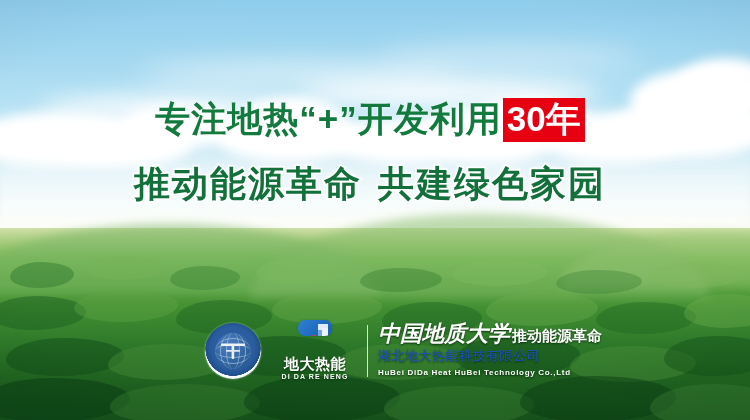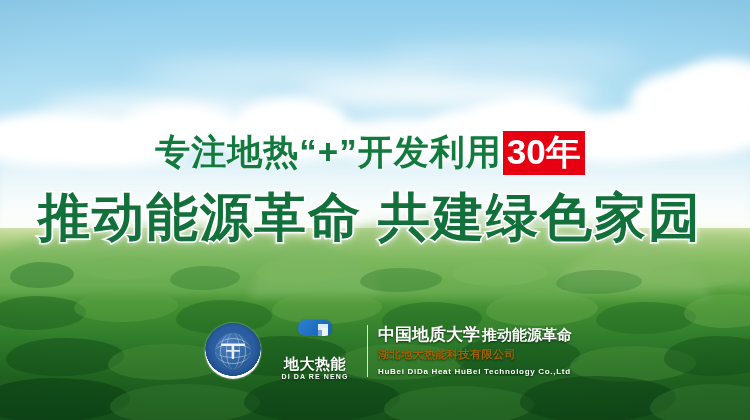--- a/index.html
+++ b/index.html
@@ -105,21 +105,20 @@
     pointer-events: none;
   }
 
   
   .headline-wrap {
     position: absolute;
     left: 0; top: 96px;
     width: 740px;
     text-align: center;
     z-index: 20;
-    margin-top: 33px;
   }
   .line1 {
     font-size: 35px;
     font-weight: 700;
     line-height: 46px;
     color: #117a3c;
     letter-spacing: 1px;
     white-space: nowrap;
     text-shadow: 0 0 2px rgba(255,255,255,.9);
   }
@@ -131,21 +130,21 @@
     font-size: 35px;
     line-height: 40px;
     padding: 1px 4px 3px 4px;
     margin-left: 1px;
     vertical-align: baseline;
     text-shadow: none;
     letter-spacing: 0;
   }
   .line2 {
     margin-top: 12px;
-    font-size: 52px;
+    font-size: 36px;
     font-weight: 700;
     line-height: 60px;
     color: #12703a;
     letter-spacing: 2px;
     white-space: nowrap;
     -webkit-text-stroke: 3px #ffffff;
     paint-order: stroke fill;
     text-shadow:
       0 0 5px rgba(255,255,255,.95),
       0 0 10px rgba(255,255,255,.7);
@@ -269,29 +268,30 @@
   .org .l1 {
     font-size: 15px;
     line-height: 19px;
     color: #ffffff;
     font-weight: 700;
     white-space: nowrap;
     text-shadow: 0 1px 2px rgba(0,35,0,.8);
   }
   .org .l1 .script {
     font-family: "Liberation Serif", "DejaVu Serif", serif;
-    font-size: 17px;
+    font-style: italic;
+    font-size: 22px;
     letter-spacing: 0px;
     margin-right: 2px;
   }
   .org .l2 {
-    font-size: 11px;
+    font-size: 13px;
     line-height: 21px;
-    color: #a16207;
-    font-weight: 700;
+    color: #1d4ed8;
+    font-weight: 400;
     letter-spacing: .5px;
     white-space: nowrap;
     text-shadow: 0 1px 2px rgba(0,35,0,.8);
   }
   .org .l3 {
     font-size: 8px;
     line-height: 13px;
     color: #ffffff;
     font-weight: 700;
     letter-spacing: .7px;

